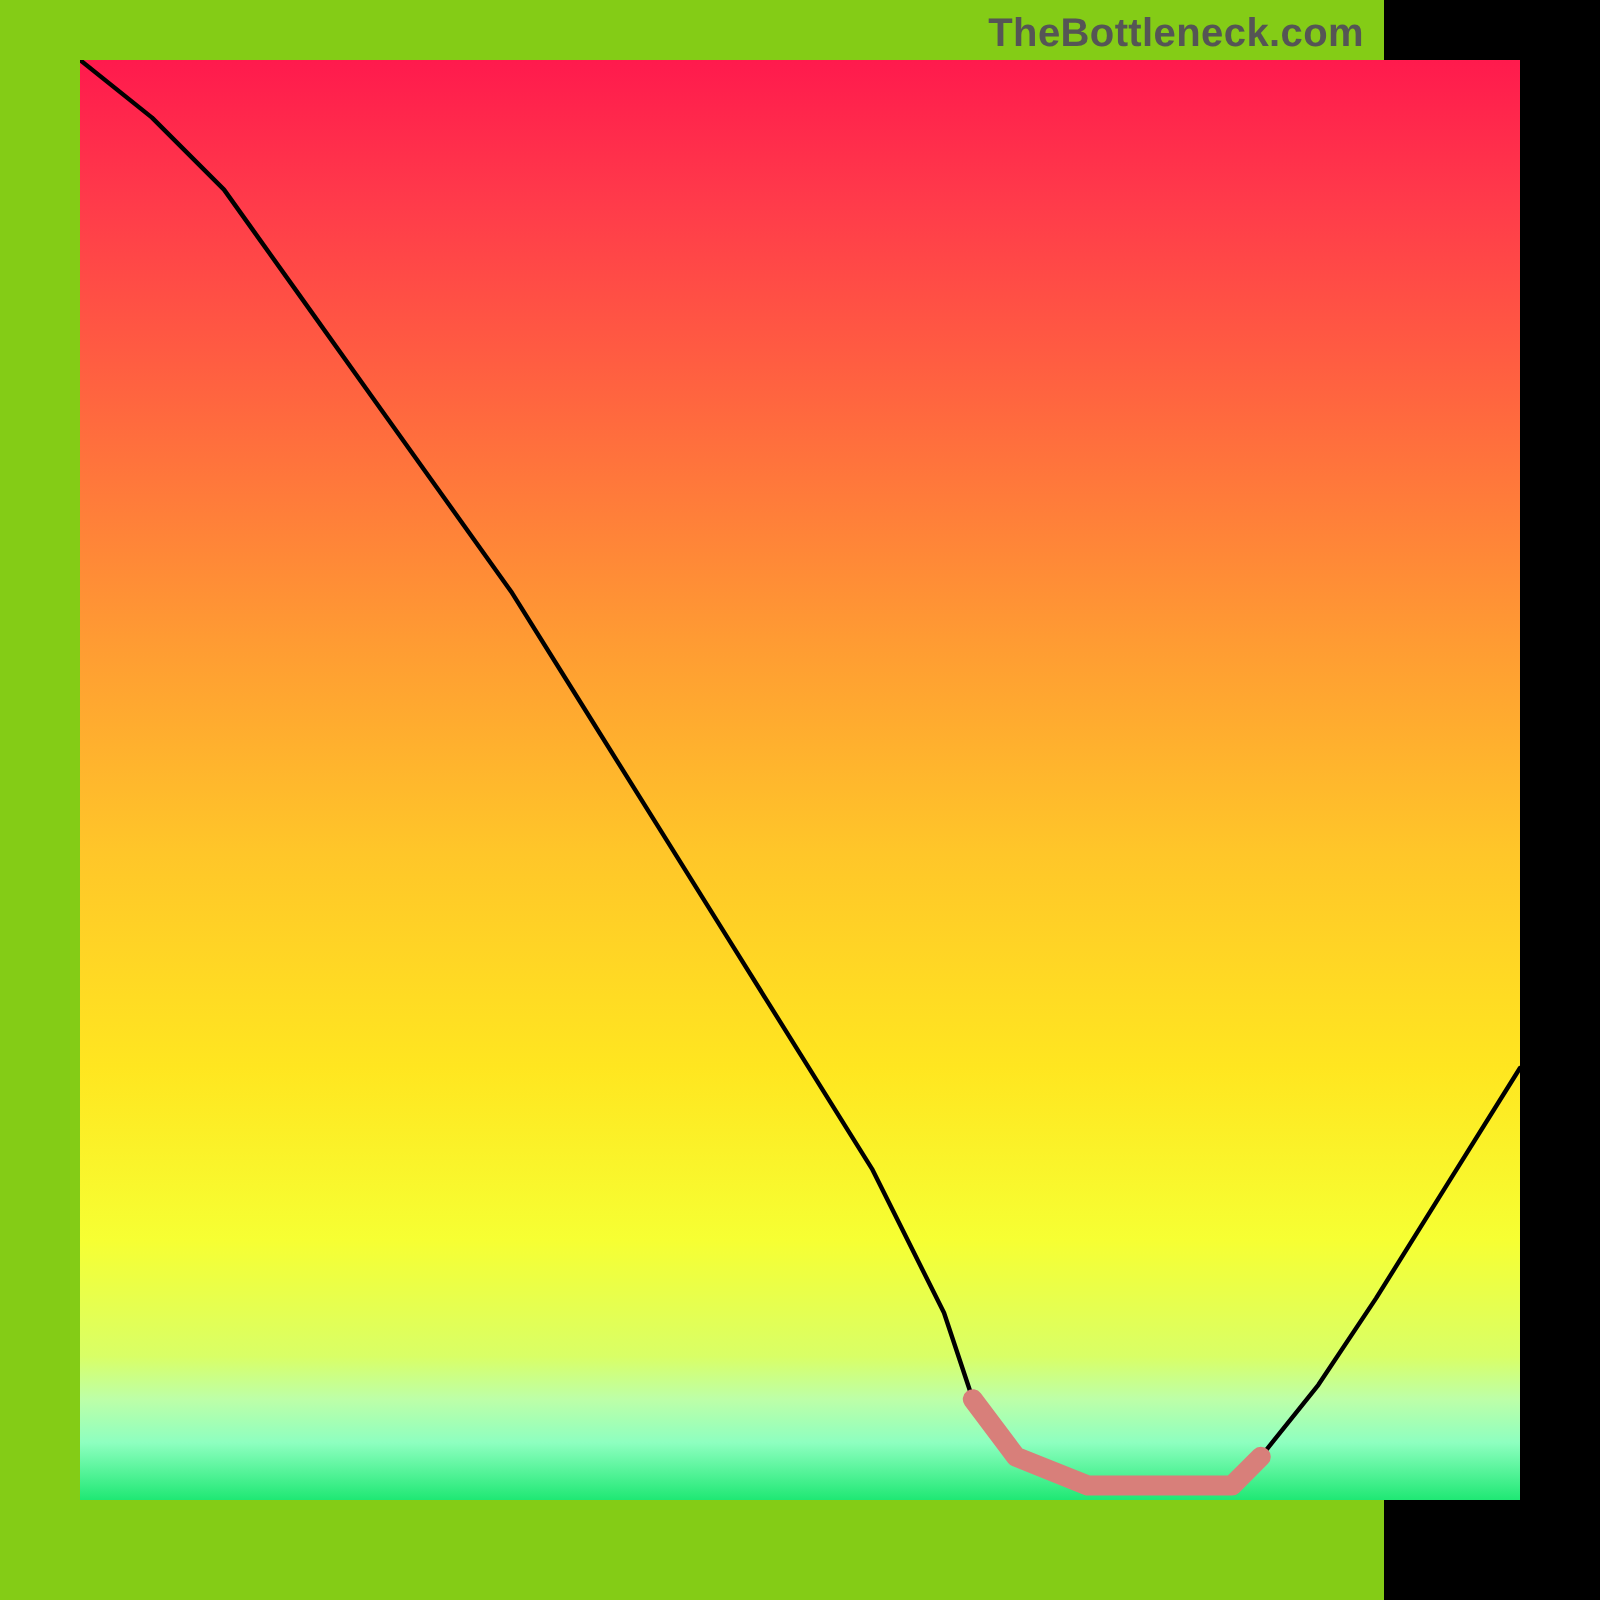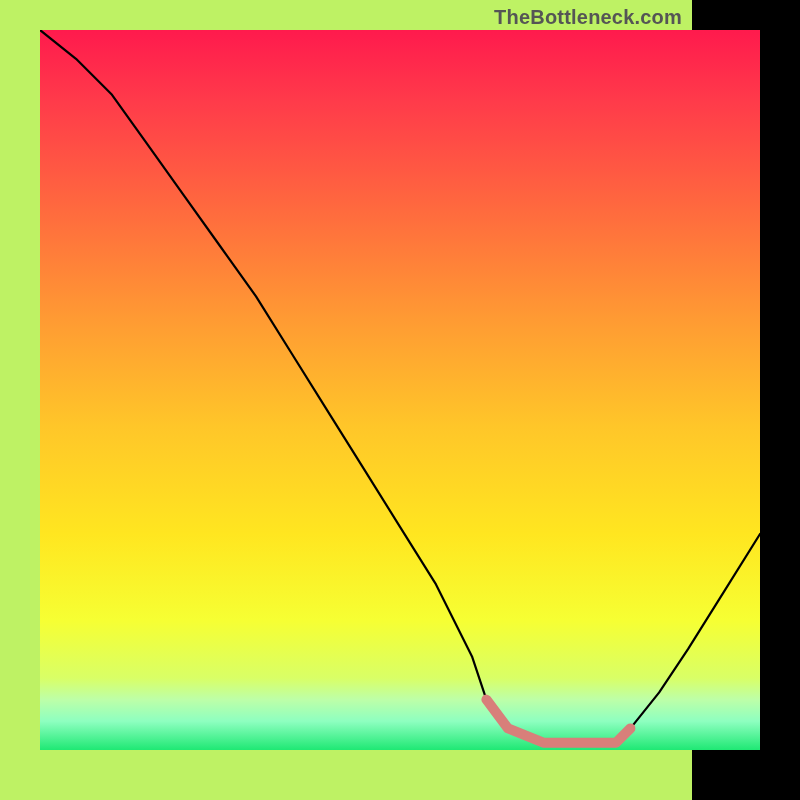--- a/index.html
+++ b/index.html
@@ -7,21 +7,21 @@
     padding: 0;
     width: 800px;
     height: 800px;
     background: #000;
     font-family: Arial, Helvetica, sans-serif;
   }
   .frame {
     position: relative;
     width: 692px;
     height: 800px;
-    background: #bef264;
+    background: #84cc16;
   }
   .watermark {
     position: absolute;
     top: 6px;
     right: 10px;
     color: #555;
     font-size: 20px;
     font-weight: 600;
     letter-spacing: 0.2px;
     z-index: 20;

